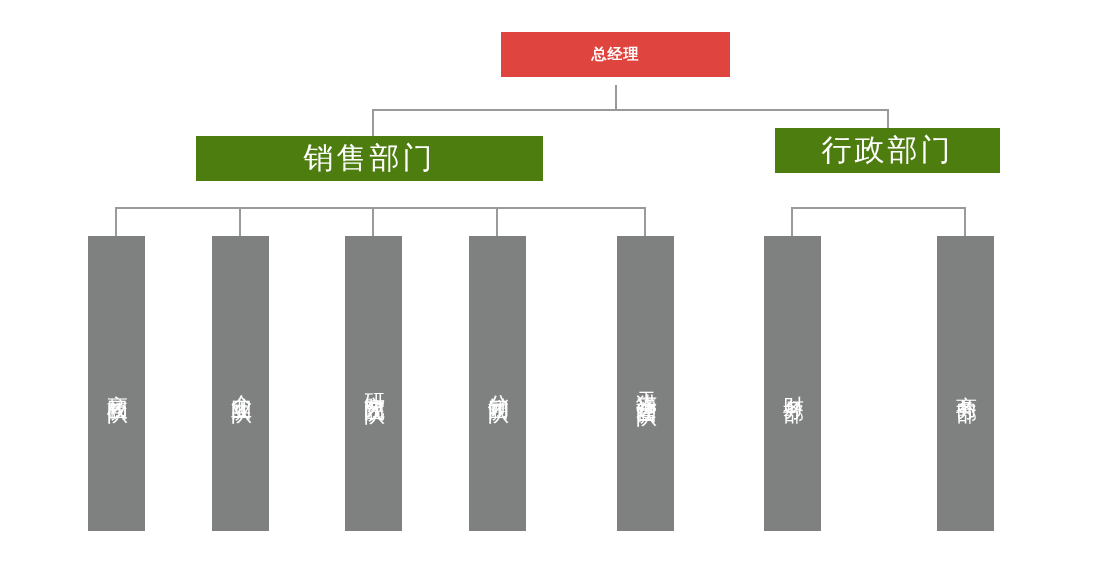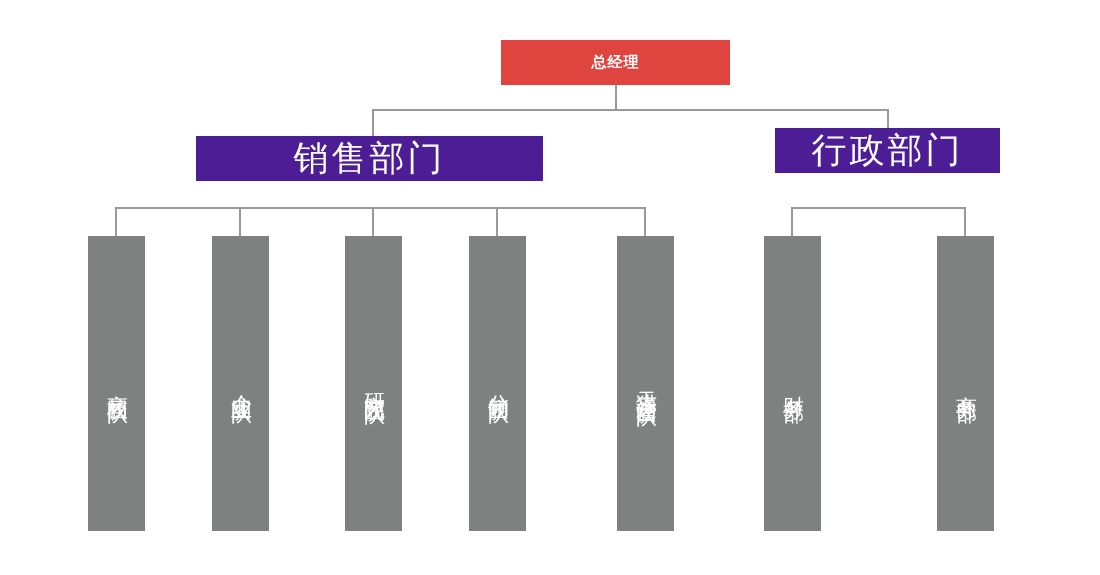--- a/index.html
+++ b/index.html
@@ -33,22 +33,22 @@
   .node.level1 {
     background: #e0443e;
     font-family: "Liberation Sans", "DejaVu Sans", sans-serif;
     font-weight: bold;
     font-size: 15px;
     letter-spacing: 1px;
   }
 
   
   .node.level2 {
-    background: #4c1d95;
-    font-size: 35px;
+    background: #4d7c0f;
+    font-size: 30px;
     letter-spacing: 3px;
   }
 
   
   .node.level3 {
     background: #7f8080;
     font-size: 21px;
   }
   .node.level3 .vtext {
     writing-mode: vertical-rl;
@@ -80,21 +80,21 @@
   <div class="conn v" style="left:115px; top:207px; height:30px;"></div>
   <div class="conn v" style="left:239px; top:207px; height:30px;"></div>
   <div class="conn v" style="left:372px; top:207px; height:30px;"></div>
   <div class="conn v" style="left:496px; top:207px; height:30px;"></div>
   <div class="conn v" style="left:644px; top:207px; height:30px;"></div>
 
   <div class="conn h" style="left:792px; top:207px; width:173px;"></div>
   <div class="conn v" style="left:791px; top:207px; height:30px;"></div>
   <div class="conn v" style="left:964px; top:207px; height:30px;"></div>
 
-  <div class="node level1" style="left:501px; top:40px; width:229px; height:45px;">总经理</div>
+  <div class="node level1" style="left:501px; top:32px; width:229px; height:45px;">总经理</div>
 
   <div class="node level2" style="left:196px; top:136px; width:347px; height:45px;">销售部门</div>
 
   <div class="node level2" style="left:775px; top:128px; width:225px; height:45px;">行政部门</div>
 
   <div class="node level3" style="left:88px; top:236px; width:57px; height:295px;">
     <span class="vtext">高校团队</span>
   </div>
 
   <div class="node level3" style="left:212px; top:236px; width:57px; height:295px;">

